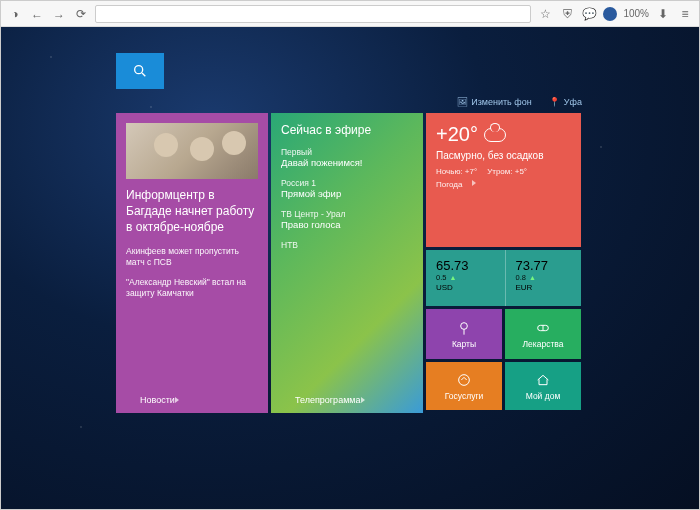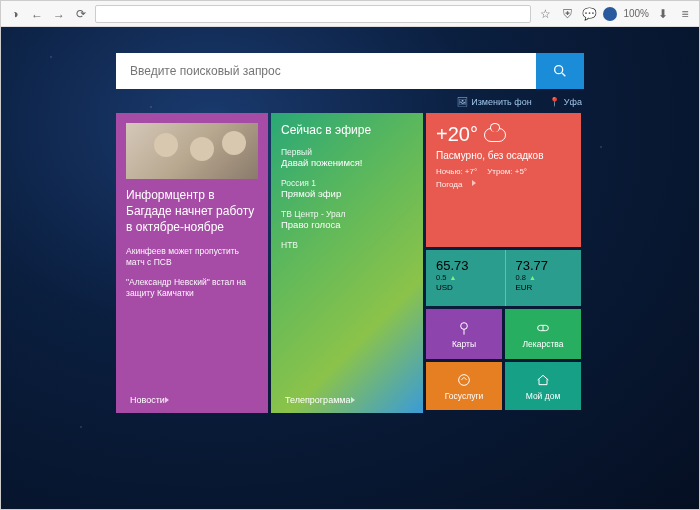--- a/index.html
+++ b/index.html
@@ -38,21 +38,21 @@
 .col1 { width: 152px; }
 .col2 { width: 152px; border-radius: 31px; }
 .col3 { width: 155px; display: flex; flex-direction: column; gap: 3px; }
 
 .tile { color: #fff; padding: 10px; font-size: 10px; position: relative; }
 .news-tile { background: #a64ca6; height: 300px; }
 .news-img { width: 100%; height: 56px; background: linear-gradient(135deg, #d4c8b8 0%, #b8a890 50%, #8a7a6a 100%); position: relative; margin-bottom: 8px; }
 .news-img::after { content:""; position:absolute; left:28px; top:10px; width:24px; height:24px; background:#d8c8b0; border-radius:50%; box-shadow: 36px 4px 0 0 #d8c8b0, 68px -2px 0 0 #d8c8b0; }
 .news-title { font-size: 12px; line-height: 1.35; margin-bottom: 10px; }
 .news-sub { font-size: 8.5px; line-height: 1.35; margin-bottom: 8px; opacity: 0.95; }
-.tile-footer { position: absolute; bottom: 8px; left: 14px; font-size: 9px; display: flex; align-items: center; gap: 0; }
+.tile-footer { position: absolute; bottom: 8px; left: 24px; font-size: 9px; display: flex; align-items: center; gap: 0; }
 
 .tv-tile { background: linear-gradient(135deg, #2aa876 0%, #5cb85c 35%, #8bc34a 70%, #3a9bd8 100%); height: 300px; }
 .tv-head { font-size: 12px; margin-bottom: 10px; }
 .tv-item { margin-bottom: 10px; }
 .tv-ch { font-size: 8.5px; opacity: 0.9; }
 .tv-show { font-size: 9.5px; }
 
 .weather-tile { background: #e85a4f; height: 134px; }
 .w-temp { font-size: 20px; display: flex; align-items: center; gap: 6px; }
 .w-cloud { width: 22px; height: 14px; border: 1.5px solid #fff; border-radius: 10px; position: relative; }
@@ -97,21 +97,20 @@
       <span class="globe"></span>
       <span>100%</span>
       <span class="tb-icon">⬇</span>
       <span class="tb-icon">≡</span>
     </div>
   </div>
 
   <div class="content">
     <div class="page">
       <div class="search-row">
-        <input class="search-input" placeholder="Введите поисковый запрос" style="">
         <div class="search-btn">
           <svg viewBox="0 0 24 24">
               <circle cx="10" cy="10" r="6"></circle>
               <line x1="15" y1="15" x2="20" y2="20"></line>
             </svg>
         </div>
       </div>
 
       <div class="meta-row">
         <span>🖼 <span>Изменить фон</span></span>

